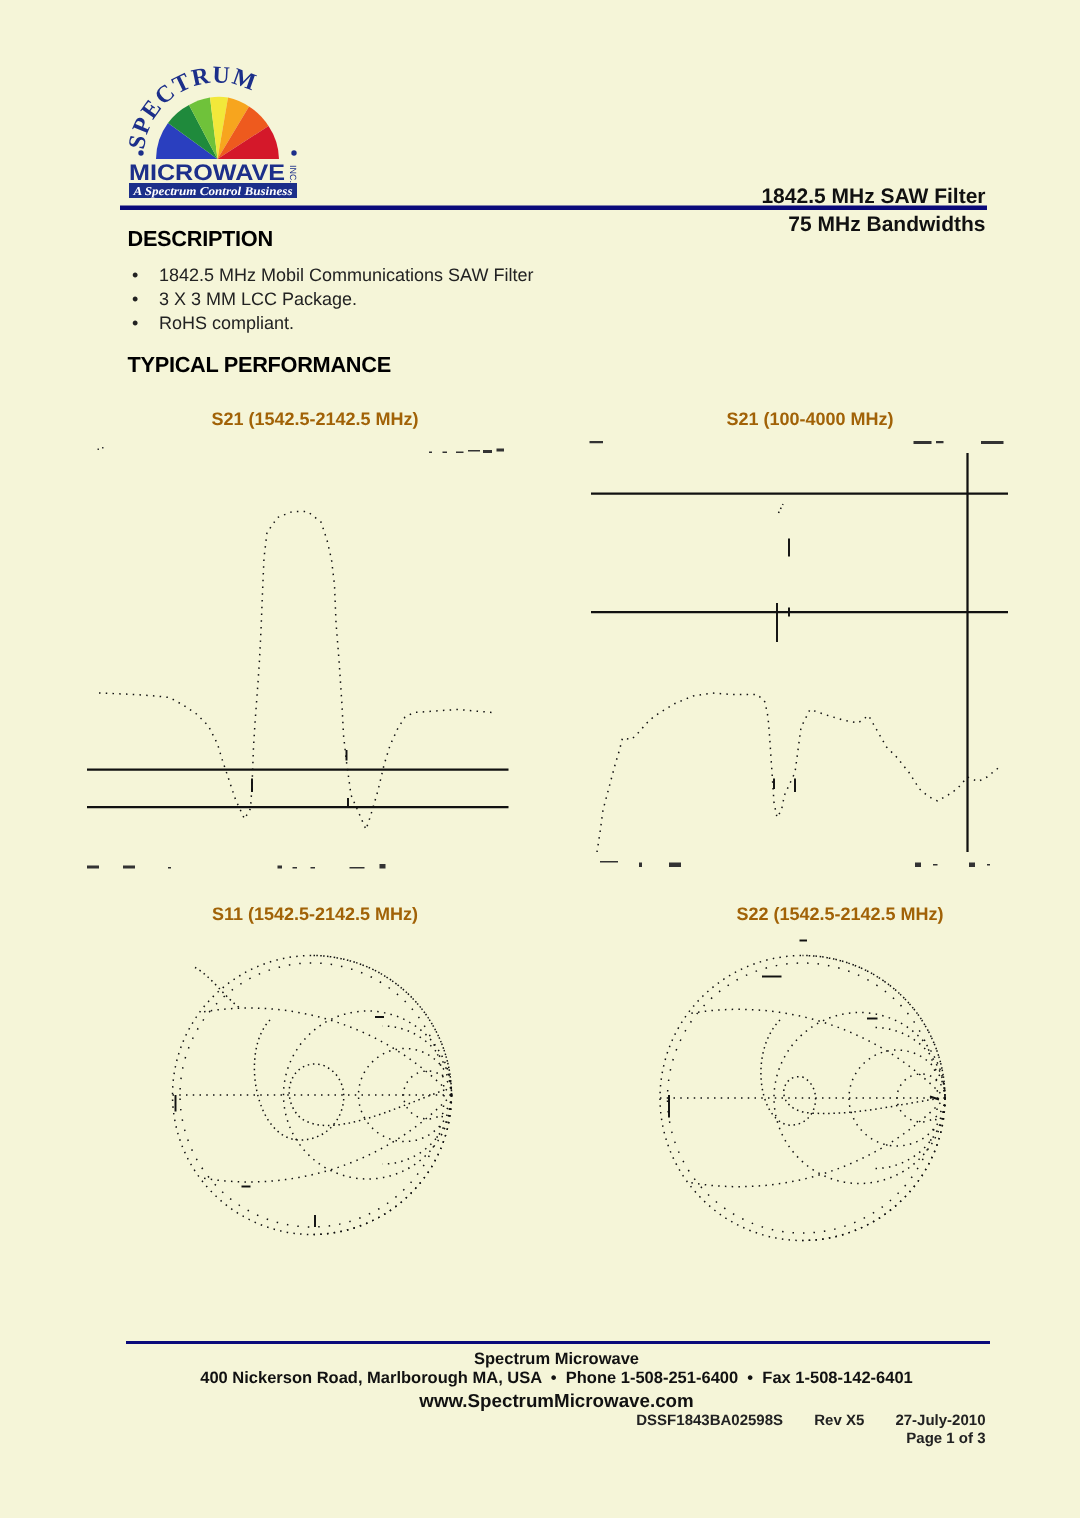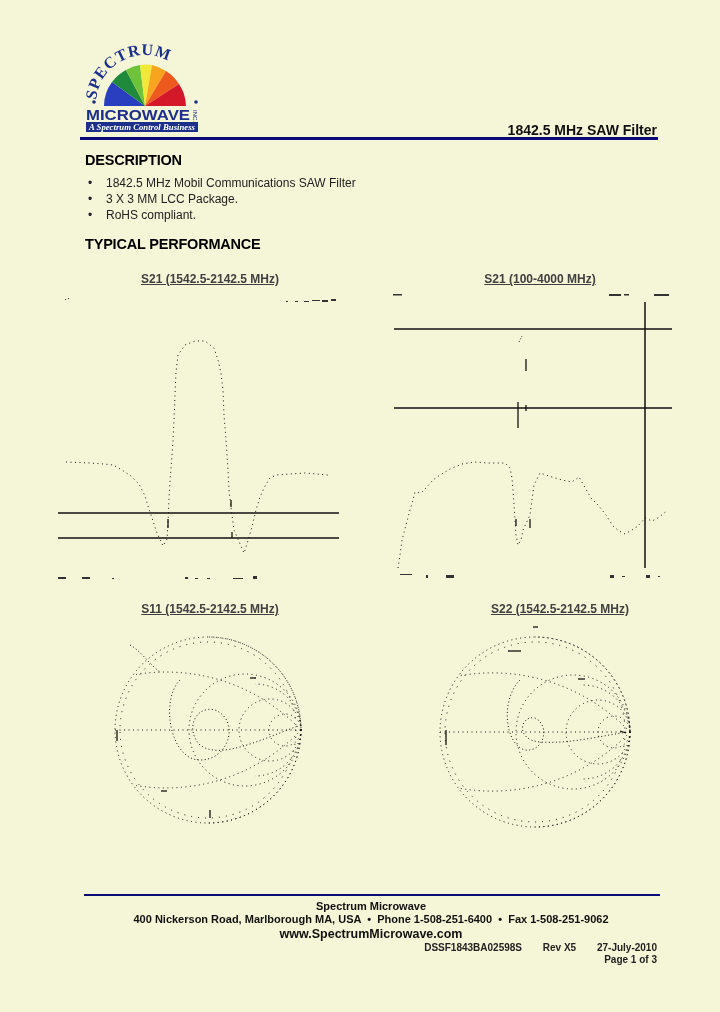--- a/index.html
+++ b/index.html
@@ -25,21 +25,21 @@
   .rule-top { left: 80px; top: 137px; width: 578px; height: 3px; background: #0a0a7a; }
 
   .section-title { font-weight: bold; font-size: 14.5px; color: #000000; letter-spacing: -0.2px; }
   .desc-title { left: 85px; top: 152px; }
   .perf-title { left: 85px; top: 236px; }
 
   .desc-list { left: 88px; top: 175px; margin: 0; padding: 0; list-style: none; font-size: 12px; color: #222; }
   .desc-list li { height: 16px; line-height: 16px; display: flex; }
   .desc-list .bullet { width: 18px; }
 
-  .chart-title { font-weight: bold; font-size: 12px; color: #404040; text-align: center; text-decoration: underline; }
+  .chart-title { font-weight: bold; font-size: 12px; color: #a16207; text-align: center; }
 
   .chart-svg { left: 0; top: 0; }
 
   
   .rule-bottom { left: 84px; top: 894px; width: 576px; height: 2px; background: #0a0a7a; }
   .footer-line { left: 0; width: 720px; text-align: center; font-size: 11px; font-weight: bold; color: #111; }
   .footer-company { top: 900px; left: 0; width: 742px; }
   .footer-address { top: 913px; left: 0; width: 742px; }
   .footer-url { top: 927px; font-size: 12.5px; left: 0; width: 742px; }
   .doc-meta { right: 63px; top: 942px; font-size: 10px; color: #222; text-align: right; line-height: 12px; font-weight: bold; }
@@ -70,20 +70,21 @@
     <circle cx="114" cy="58" r="1.8" fill="#1c2f8a"></circle>
     <text x="4" y="76" font-family="Liberation Sans, sans-serif" font-size="15" font-weight="bold" fill="#1c2f8a" textLength="104" lengthAdjust="spacingAndGlyphs">MICROWAVE</text>
     <text x="111" y="66" font-family="Liberation Sans, sans-serif" font-size="6" fill="#1c2f8a" transform="rotate(90 111 66)">INC.</text>
     <rect x="4" y="78" width="112" height="10" fill="#1c2f8a"></rect>
     <text x="7" y="86" font-family="Liberation Serif, serif" font-style="italic" font-weight="bold" font-size="8" fill="#ffffff" textLength="106" lengthAdjust="spacingAndGlyphs">A Spectrum Control Business</text>
   </svg>
 </div>
 
 <div class="abs header-block">
   <div>1842.5 MHz SAW Filter</div>
+  <div>75 MHz Bandwidths</div>
 </div>
 <div class="abs rule-top"></div>
 
 <div class="abs section-title desc-title">DESCRIPTION</div>
 <ul class="abs desc-list">
   <li>
       <span class="bullet">•</span>
       <span>1842.5 MHz Mobil Communications SAW Filter</span>
     </li>
   <li>
@@ -209,21 +210,21 @@
   </g>
 </svg>
 
 <div class="abs rule-bottom"></div>
 <div class="abs footer-line footer-company">Spectrum Microwave</div>
 <div class="abs footer-line footer-address">
   <span>400 Nickerson Road, Marlborough MA, USA</span>
   &nbsp;<span>•</span>&nbsp;
   <span>Phone 1-508-251-6400</span>
   &nbsp;<span>•</span>&nbsp;
-  <span>Fax 1-508-251-9062</span>
+  <span>Fax 1-508-142-6401</span>
 </div>
 <div class="abs footer-line footer-url">www.SpectrumMicrowave.com</div>
 
 <div class="abs doc-meta">
   <div>
     <span>DSSF1843BA02598S</span><span class="gap"></span>
     <span>Rev X5</span><span class="gap"></span>
     <span>27-July-2010</span>
   </div>
   <div>Page 1 of 3</div>

